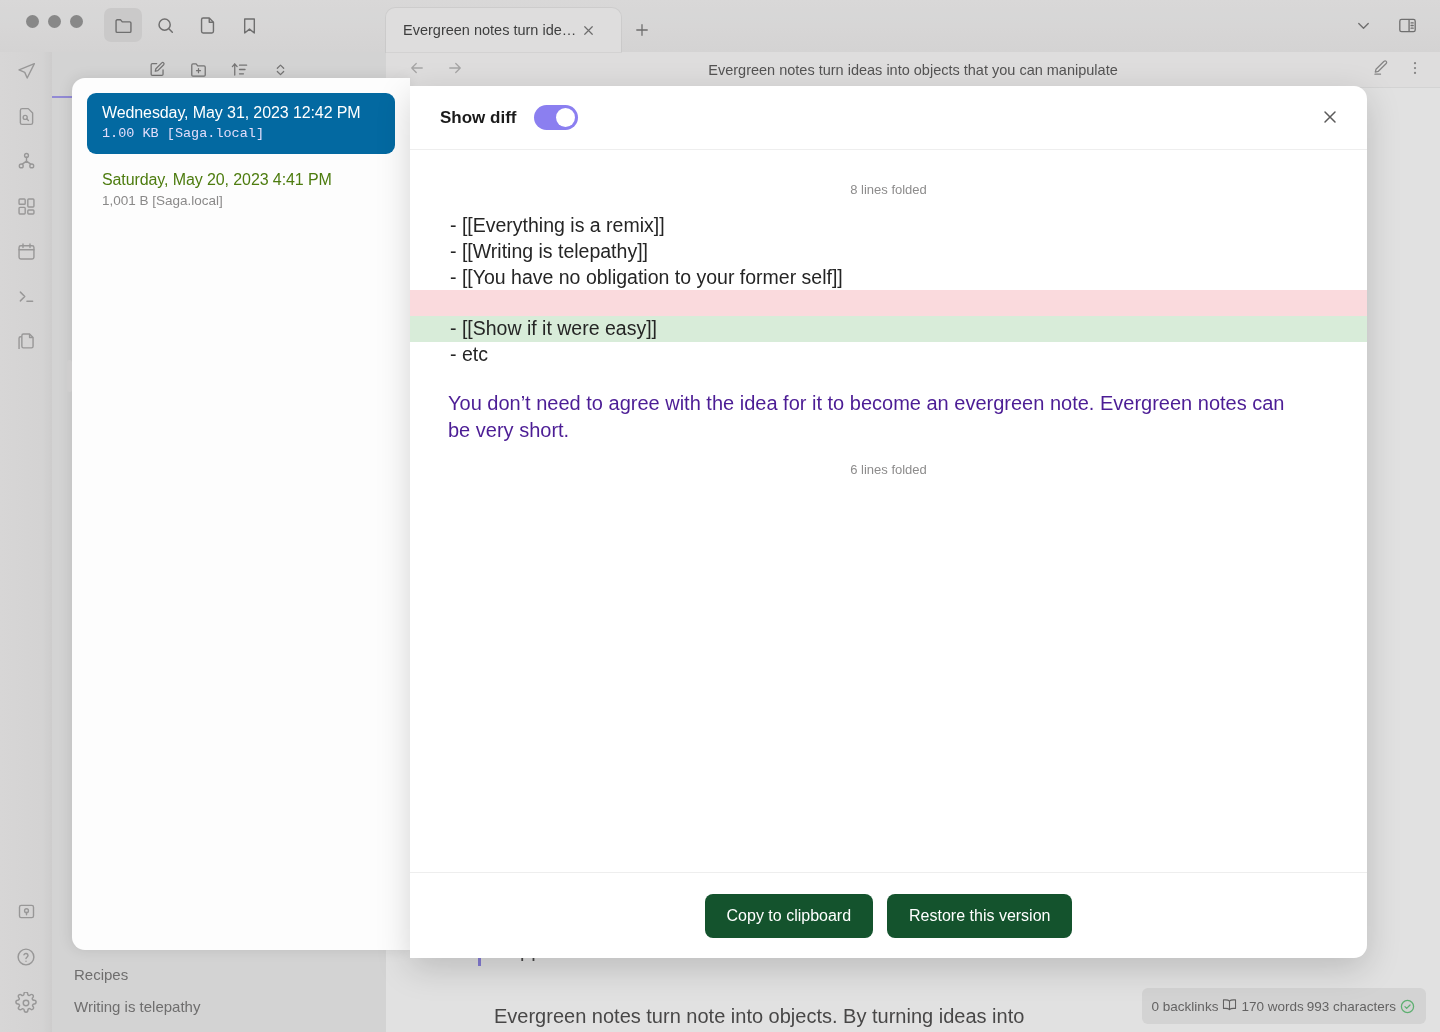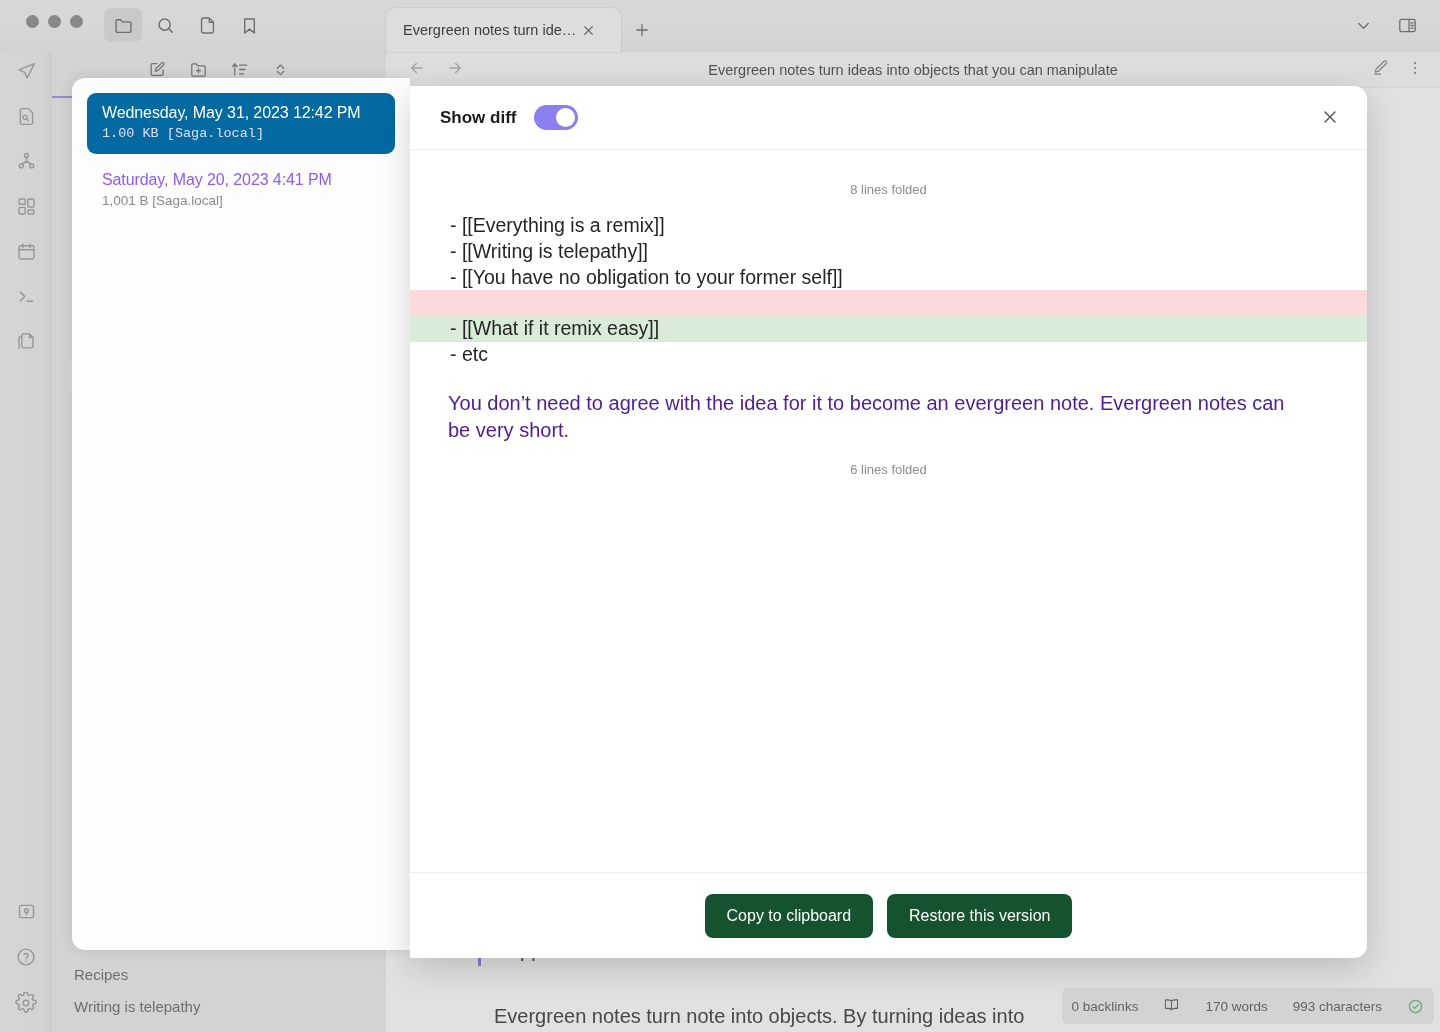--- a/index.html
+++ b/index.html
@@ -70,42 +70,42 @@
   .ed-body { position:absolute; left:0; right:0; top:36px; bottom:0; padding: 0 80px; overflow:hidden; }
 
   .quote { position:absolute; left:92px; right:120px; bottom:66px; border-left:3px solid #8b7ff0; padding-left:28px; }
   .quote p { font-size:20px; line-height:1.62; color:#3b3a3a; }
   .q-link { color:#8b7ff0; text-decoration: underline; }
   .ed-para { position:absolute; left:108px; right:110px; bottom:0; font-size:20px; line-height:1.6; color:#3b3a3a;
              white-space:nowrap; overflow:hidden; }
 
   
   .statusbar {
-    position:absolute; right:6px; bottom:8px; height:28px;
+    position:absolute; right:14px; bottom:8px; height:28px;
     background:#ededed; border-radius:6px;
-    display:flex; align-items:center; gap:25px; padding: 18px 10px;
+    display:flex; align-items:center; gap:3px; padding: 18px 10px;
     font-size:13.5px; color:#5e5d5d; z-index: 8;
   }
   .sb-check { color:#58c070; display:flex; align-items:center; }
 
   
   .scrim { position:absolute; inset:0; background:rgba(120,120,120,0.22); z-index: 40; }
 
   
   .vpanel {
     position:absolute; left:72px; top:78px; width:338px; height:872px;
     background:#fdfdfd; border-top-left-radius:13px; border-bottom-left-radius:13px;
     z-index: 50; box-shadow: -1px 0 14px rgba(0,0,0,0.10);
     padding: 15px 15px 0 15px;
   }
   .ver {
     border-radius:9px; padding: 11px 15px 13px 15px; margin-bottom: 6px;
   }
   .ver.sel { background:#0369a1; }
-  .ver-date { font-size:16px; color:#8b5cf6; letter-spacing:-.1px; }
+  .ver-date { font-size:16px; color:#4d7c0f; letter-spacing:-.1px; }
   .ver.sel .ver-date { color:#fff; font-weight:500; }
   .ver-meta { font-size:13.5px; color:#8a8989; margin-top:4px; }
   .ver.sel .ver-meta { color:#e2ddfb;font-family:Liberation Mono, monospace; }
   .vscroll { position:absolute; left:-5px; top:282px; width:5px; height:32px;
              background:#cfcece; border-radius:3px; }
 
   
   .modal {
     position:absolute; left:410px; top:78px; width:957px; height:872px;
     background:#fff; border-top-right-radius:13px; border-bottom-right-radius:13px;
@@ -407,21 +407,21 @@
       </span>
     </div>
 
     <div class="m-body">
       <div class="folded">8 lines folded</div>
       <div class="dblock">
         <div class="dline">- [[Everything is a remix]]</div>
         <div class="dline">- [[Writing is telepathy]]</div>
         <div class="dline">- [[You have no obligation to your former self]]</div>
         <div class="dline del"></div>
-        <div class="dline add">- [[What if it remix easy]]</div>
+        <div class="dline add">- [[Show if it were easy]]</div>
         <div class="dline">- etc</div>
       </div>
       <div class="dpara">You don’t need to agree with the idea for it to become an evergreen note. Evergreen notes can be very short.</div>
       <div class="folded bottom">6 lines folded</div>
     </div>
 
     <div class="m-foot">
       <button class="btn">Copy to clipboard</button>
       <button class="btn">Restore this version</button>
     </div>

